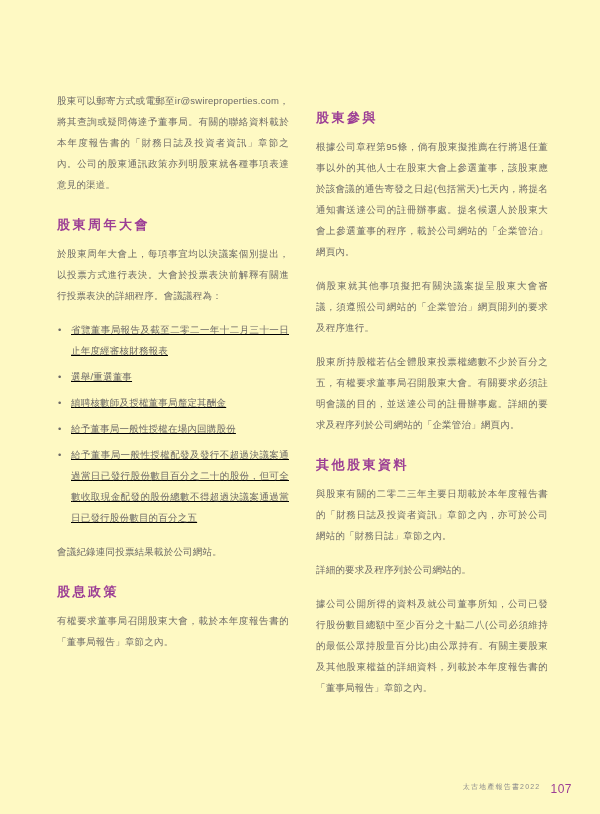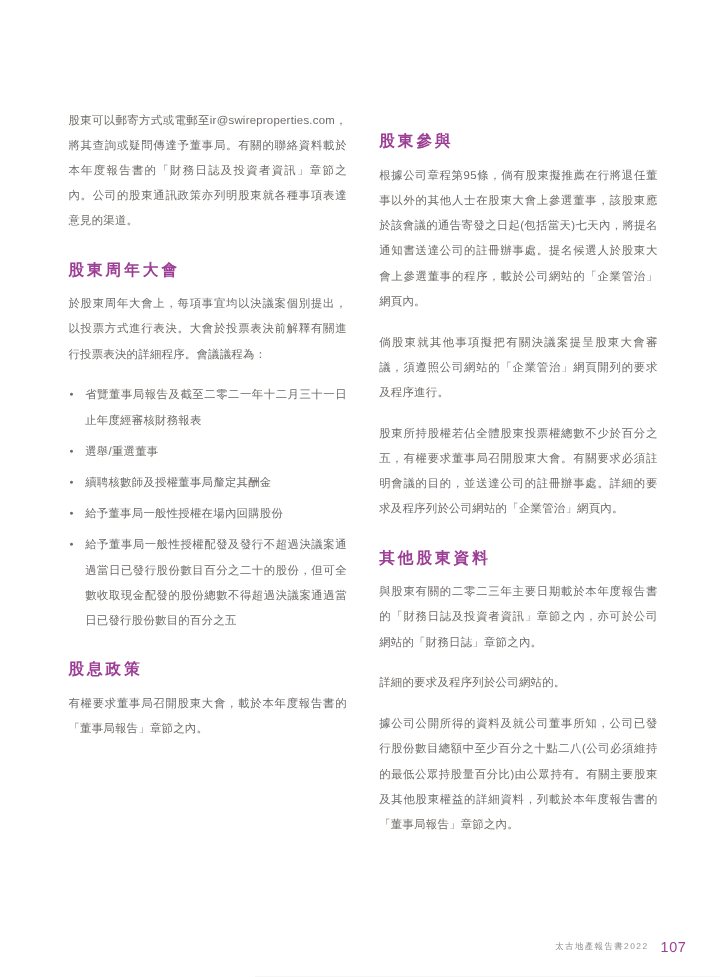--- a/index.html
+++ b/index.html
@@ -1,19 +1,19 @@
 <!DOCTYPE html>
 <html><head>
 <meta charset="utf-8">
 <style>
   html,body{margin:0;padding:0;background:#e8e8e8;}
   .page{
     position:relative;
     width:600px;height:814px;
-    background:#ffffff;
+    background:#fef9c3;
     margin:0 auto;
     font-family:"Liberation Sans","DejaVu Sans",sans-serif;
     overflow:hidden;
     box-sizing:border-box;
   }
   .columns{
     position:absolute;
     top:90px;left:57px;
     width:516px;
     display:flex;
@@ -37,20 +37,21 @@
     color:#9c3e95;
     font-weight:bold;
     letter-spacing:2.5px;
     margin:22px 0 10px 0;
   }
   .heading.first{margin-top:20px;}
   ul.agenda{
     list-style:none;
     margin:0 0 13px 0;
     padding:0;
+    text-decoration:underline;
   }
   ul.agenda li{
     position:relative;
     font-size:9.5px;
     line-height:21px;
     color:#6d6a67;
     text-align:justify;
     padding-left:14px;
     margin:0 0 5px 0;
     letter-spacing:0.2px;
@@ -60,21 +61,21 @@
     position:absolute;
     left:1px;top:0;
     color:#6d6a67;
     font-size:9.5px;
   }
   .footer{
     position:absolute;
     right:28px;
     bottom:18px;
     display:flex;
-    align-items:center;
+    align-items:flex-start;
     gap:10px;
   }
   .footer .report-title{
     font-size:7px;
     color:#8c8c8c;
     letter-spacing:1.2px;
   }
   .footer .page-number{
     font-size:12px;
     color:#9c3e95;
@@ -96,20 +97,21 @@
       <div>
         <h2 class="heading">股東周年大會</h2>
         <p class="para">於股東周年大會上，每項事宜均以決議案個別提出，以投票方式進行表決。大會於投票表決前解釋有關進行投票表決的詳細程序。會議議程為：</p>
         <ul class="agenda">
           <li>省覽董事局報告及截至二零二一年十二月三十一日止年度經審核財務報表</li>
           <li>選舉/重選董事</li>
           <li>續聘核數師及授權董事局釐定其酬金</li>
           <li>給予董事局一般性授權在場內回購股份</li>
           <li>給予董事局一般性授權配發及發行不超過決議案通過當日已發行股份數目百分之二十的股份，但可全數收取現金配發的股份總數不得超過決議案通過當日已發行股份數目的百分之五</li>
         </ul>
+        <p class="para">會議紀錄連同投票結果載於公司網站。</p>
       </div>
 
       <div>
         <h2 class="heading">股息政策</h2>
         <p class="para">有權要求董事局召開股東大會，載於本年度報告書的「董事局報告」章節之內。</p>
       </div>
 
     </div>
 
     <div class="col">

